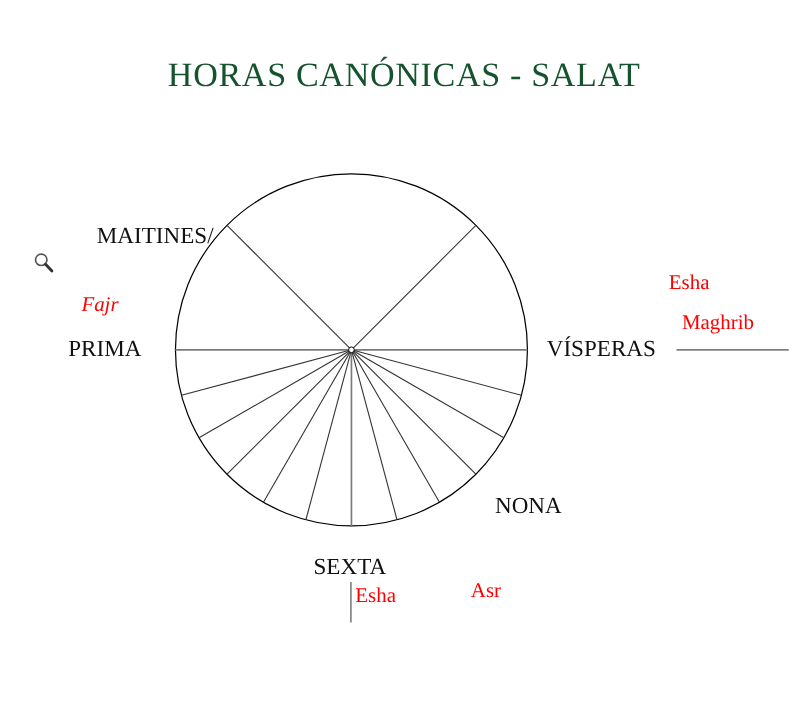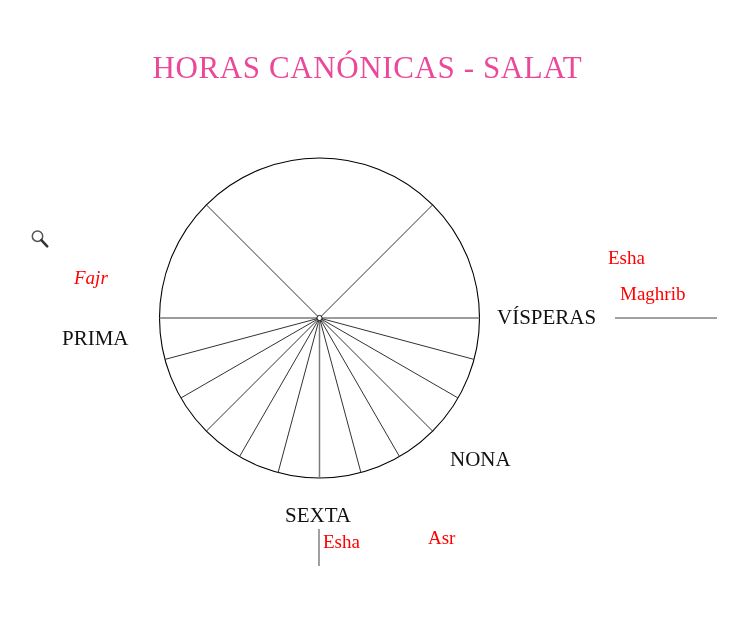--- a/index.html
+++ b/index.html
@@ -34,21 +34,21 @@
   }
 
   .page-title {
     position: absolute;
     left: 0;
     top: 50px;
     width: 735px;
     text-align: center;
     font-size: 31px;
     letter-spacing: 0.6px;
-    color: #ec4899;
+    color: #14532d;
     white-space: nowrap;
   }
 
   .lbl {
     position: absolute;
     white-space: pre;
     line-height: 1.18;
   }
 
   .lbl-canonical {
@@ -106,31 +106,32 @@
   <div class="page-title">HORAS CANÓNICAS - SALAT</div>
 
   <div class="search-icon-wrap">
     <svg viewBox="0 0 22 22" width="22" height="22">
       <circle cx="8.5" cy="8.2" r="5.2" fill="none" stroke="#555555" stroke-width="1.5"></circle>
       <line x1="12.4" y1="12.2" x2="18.2" y2="18.4" stroke="#333333" stroke-width="2.6" stroke-linecap="round"></line>
     </svg>
   </div>
 
   <div class="lbl lbl-canonical" style="left:88px; top:152px;">
+    <div>MAITINES/</div>
   </div>
 
 
   <div class="lbl lbl-canonical" style="left:497px; top:305px;">VÍSPERAS</div>
 
   <div class="lbl lbl-canonical" style="left:450px; top:447px;">NONA</div>
 
   <div class="lbl lbl-canonical" style="left:285px; top:503px;">SEXTA</div>
 
 
-  <div class="lbl lbl-canonical" style="left:62px; top:305px;margin-top:21px;">PRIMA</div>
+  <div class="lbl lbl-canonical" style="left:62px; top:305px;">PRIMA</div>
 
   <div class="lbl lbl-salat" style="left:74px; top:267px;font-style:italic;">Fajr</div>
 
   <div class="lbl lbl-salat" style="left:608px; top:247px;">Esha</div>
 
   <div class="lbl lbl-salat" style="left:620px; top:283px;">Maghrib</div>
 
   <div class="lbl lbl-salat" style="left:428px; top:493px;margin-top:34px;">Asr</div>
 
   <div class="lbl lbl-salat" style="left:323px; top:531px;">Esha</div>

